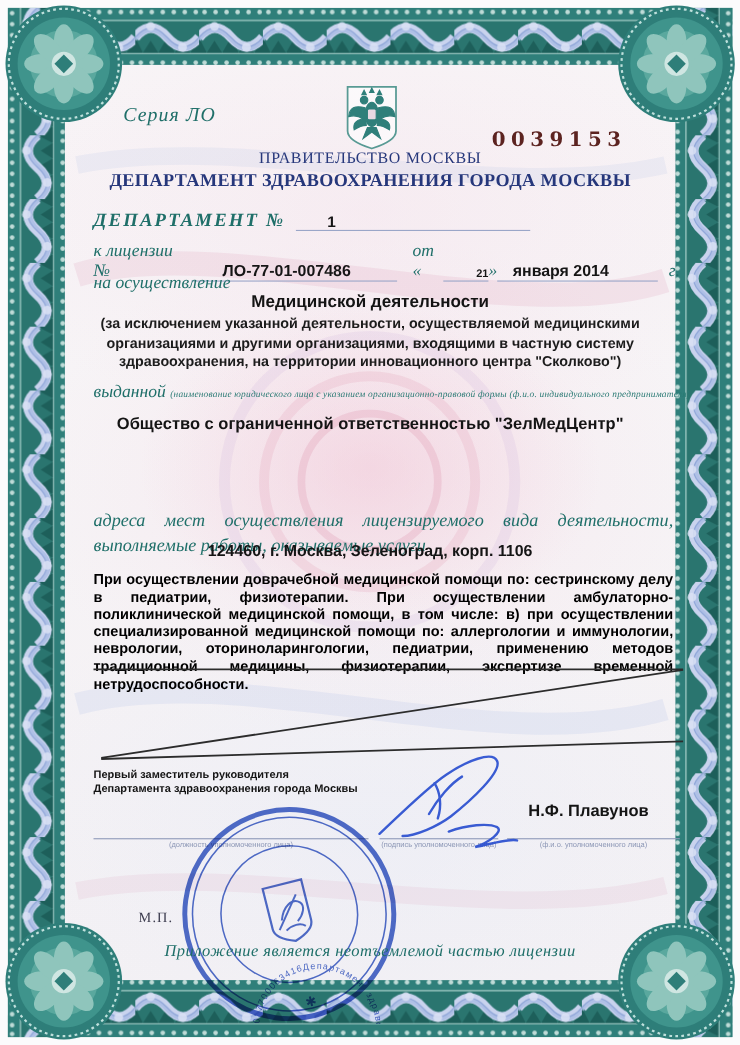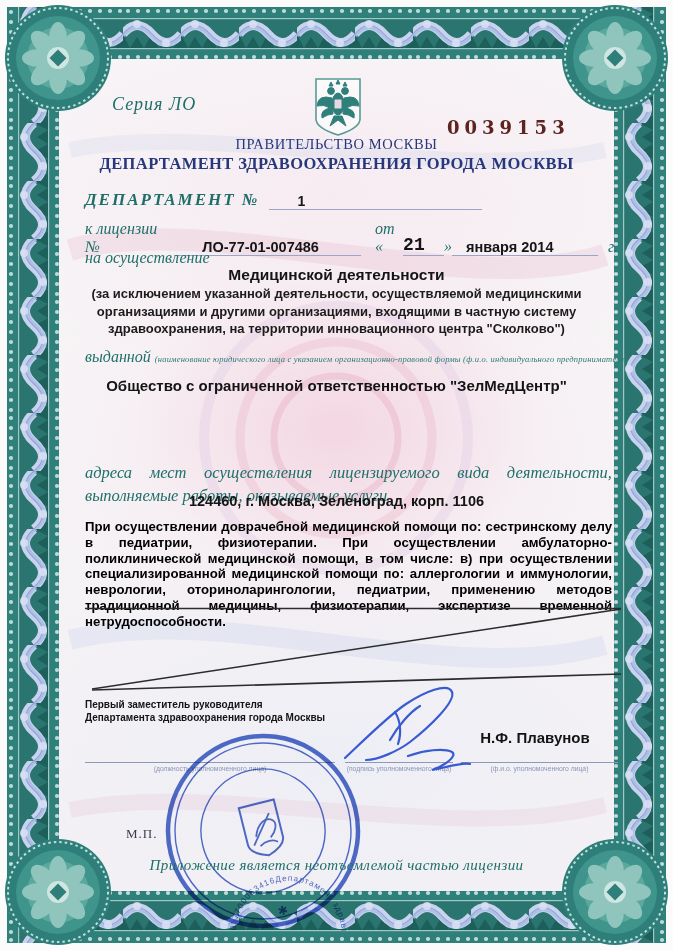--- a/index.html
+++ b/index.html
@@ -31,21 +31,21 @@
   .dept{top:154px;font-size:16.5px;font-weight:bold;letter-spacing:.4px;}
 
   .rowflex{display:flex;align-items:flex-end;left:85px;right:55px;}
   .appendix{top:190px;}
   .appendix .lbl{font-size:17px;font-weight:bold;letter-spacing:2px;}
   .appendix .box{width:185px;margin-left:10px;font-size:14px;padding-left:28px;}
   .license{top:220px;}
   .license .lbl{font-size:16px;}
   .license .f1{width:178px;margin-left:8px;padding-left:28px;font-size:14.5px;}
   .license .ot{font-size:16px;margin-left:14px;}
-  .license .day{width:46px;text-align:left;font-size:18px;font-family:Liberation Mono, monospace;}
+  .license .day{width:46px;text-align:right;font-size:10px;}
   .license .qt{font-size:16px;}
   .license .f2{width:148px;padding-left:14px;font-size:14.5px;}
   .license .g{font-size:16px;margin-left:10px;}
 
   .intro{left:85px;top:249px;font-size:16px;}
   .act-title{top:266px;font-family:"Liberation Sans",sans-serif;font-weight:bold;font-size:15.5px;color:#141414;text-align:center;}
   .act-note{left:70px;width:533px;top:285px;text-align:center;font-family:"Liberation Sans",sans-serif;
             font-weight:bold;font-size:13px;line-height:1.35;color:#1c1c1c;}
   .issued{left:85px;top:348px;font-size:16px;}
   .issued small{font-size:8.5px;letter-spacing:.2px;color:#2a7a74;}

